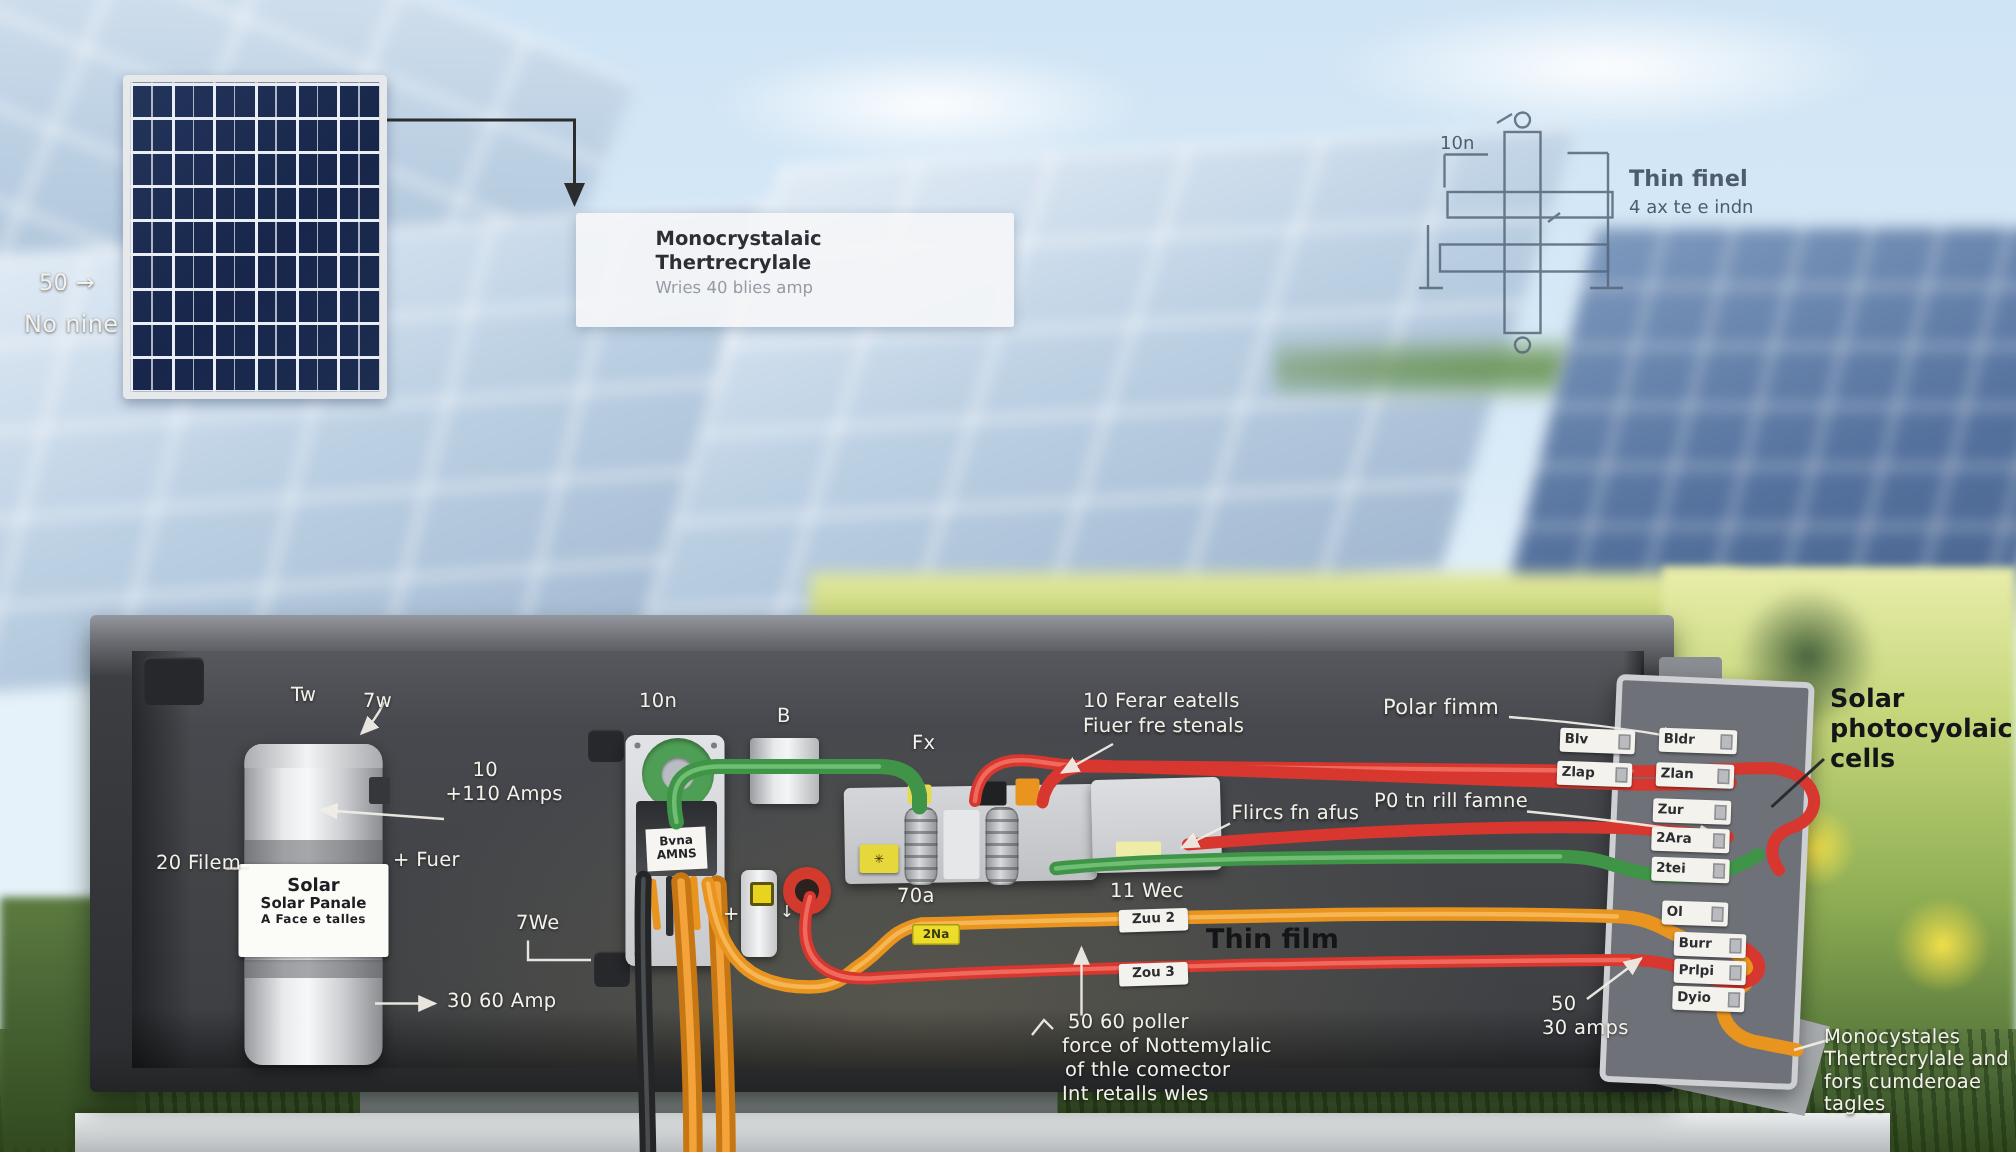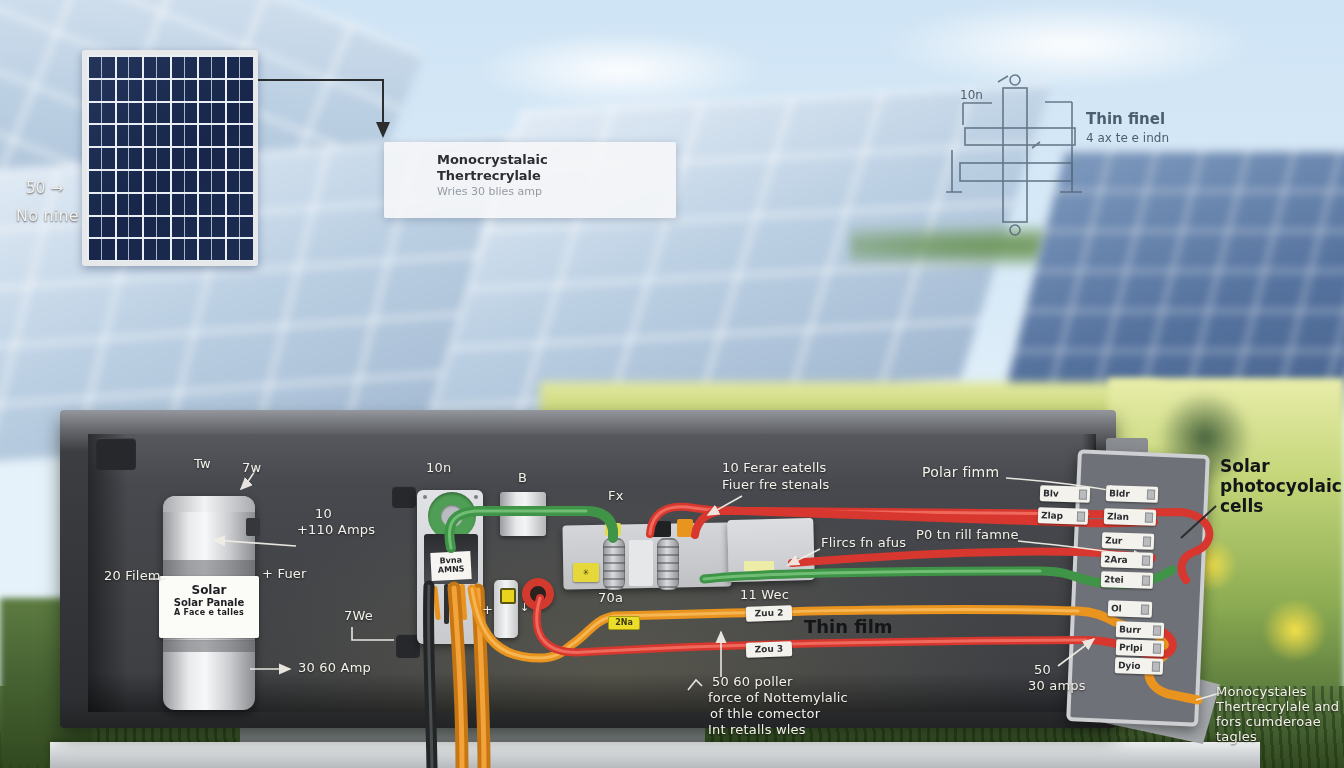--- a/index.html
+++ b/index.html
@@ -128,21 +128,21 @@
     <div class="hero-cells"></div>
   </div>
 
   <div class="wn" style="left:26px;top:180px;font-size:15px">50 →</div>
   <div class="wn" style="left:16px;top:208px;font-size:16px">No nine</div>
 
   <div class="legend">
     <div class="col" style="left:14px">
       <div>Monocrystalaic</div>
       <div>Thertrecrylale</div>
-      <div class="sub">Wries 30 blies amp</div>
+      <div class="sub">Wries 40 blies amp</div>
     </div>
   </div>
 
   <svg class="layer" width="1344" height="768" viewBox="0 0 1344 768">
     <g stroke="#55677a" stroke-width="1.6" fill="none" opacity="0.85">
       <rect x="1003" y="88" width="24" height="134"></rect>
       <circle cx="1015" cy="80" r="5"></circle>
       <circle cx="1015" cy="230" r="5"></circle>
       <rect x="965" y="128" width="110" height="17"></rect>
       <rect x="960" y="163" width="112" height="18"></rect>

